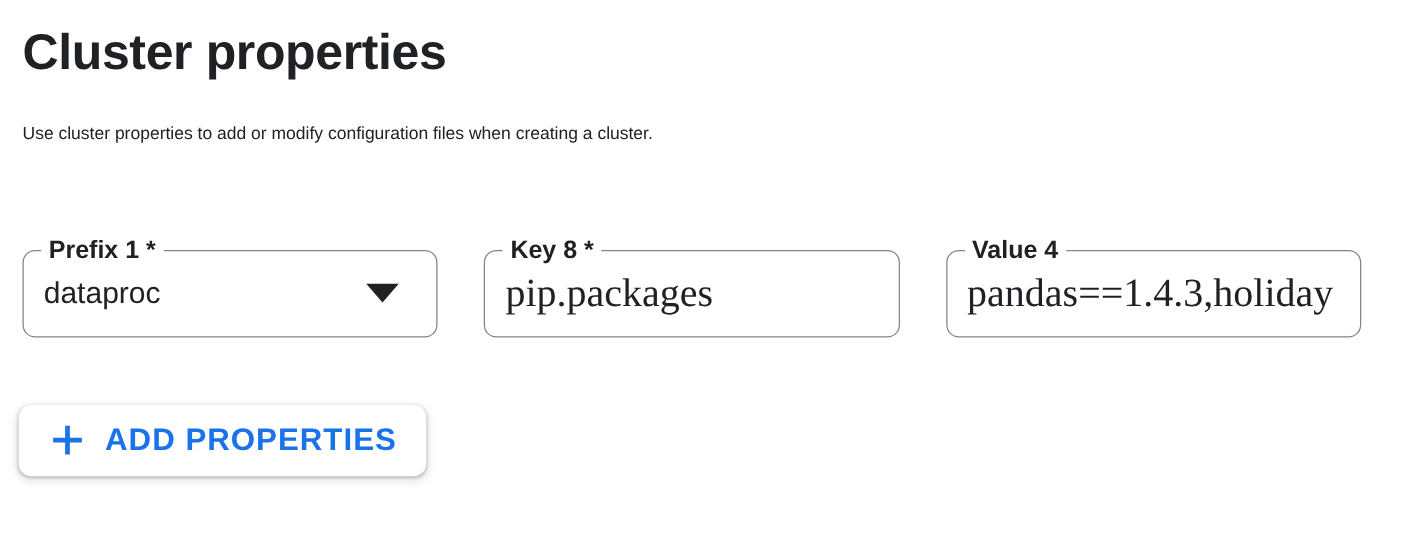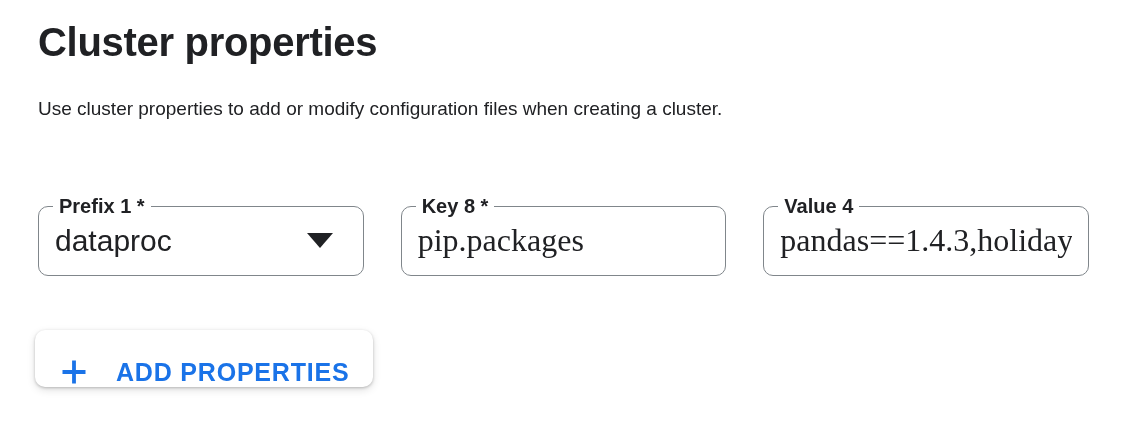--- a/index.html
+++ b/index.html
@@ -11,33 +11,33 @@
   * { box-sizing: border-box; }
   html, body { margin: 0; padding: 0; }
   body {
     width: 1122px;
     height: 432px;
     background: var(--background);
     font-family: "Liberation Sans", "DejaVu Sans", sans-serif;
     color: var(--text-primary);
     overflow: hidden;
   }
-  .page { padding: 20px 33px 0 38px; }
+  .page { padding: 20px 33px 0 18px; }
 
   .page-title {
     margin: 0;
     font-size: 40px;
     line-height: 1.1;
     font-weight: 700;
     letter-spacing: -0.3px;
     color: var(--text-primary);
   }
   .page-desc {
     margin: 34px 0 0 0;
-    font-size: 19px;
+    font-size: 14px;
     line-height: 1.2;
     color: var(--text-primary);
   }
 
   .fields-row {
     margin-top: 85px;
     display: flex;
     gap: 37px;
   }
   .field {
@@ -56,21 +56,21 @@
     left: 14px;
     background: var(--background);
     padding: 0 6px;
     font-size: 20px;
     font-weight: 700;
     line-height: 24px;
     color: var(--text-primary);
     white-space: nowrap;
   }
   .field-text {
-    font-size: 30px;
+    font-size: 24px;
     color: var(--text-primary);
     padding: 0 16px;
     white-space: nowrap;
     overflow: hidden;
   }
   .field input {
     width: 100%;
     height: 100%;
     border: none;
     outline: none;
@@ -88,22 +88,22 @@
     border-right: 13px solid transparent;
     border-top: 15px solid var(--text-primary);
     margin-right: 30px;
     flex: 0 0 auto;
   }
 
   .add-btn {
     margin-top: 54px;
     margin-left: -3px;
     display: inline-flex;
-    align-items: flex-end;
-    gap: 27px;
+    align-items: center;
+    gap: 15px;
     height: 57px;
     padding: 0 24px;
     border: none;
     border-radius: 10px;
     background: var(--background);
     color: var(--accent-blue);
     font-family: inherit;
     font-size: 25px;
     font-weight: 700;
     letter-spacing: 0.8px;

